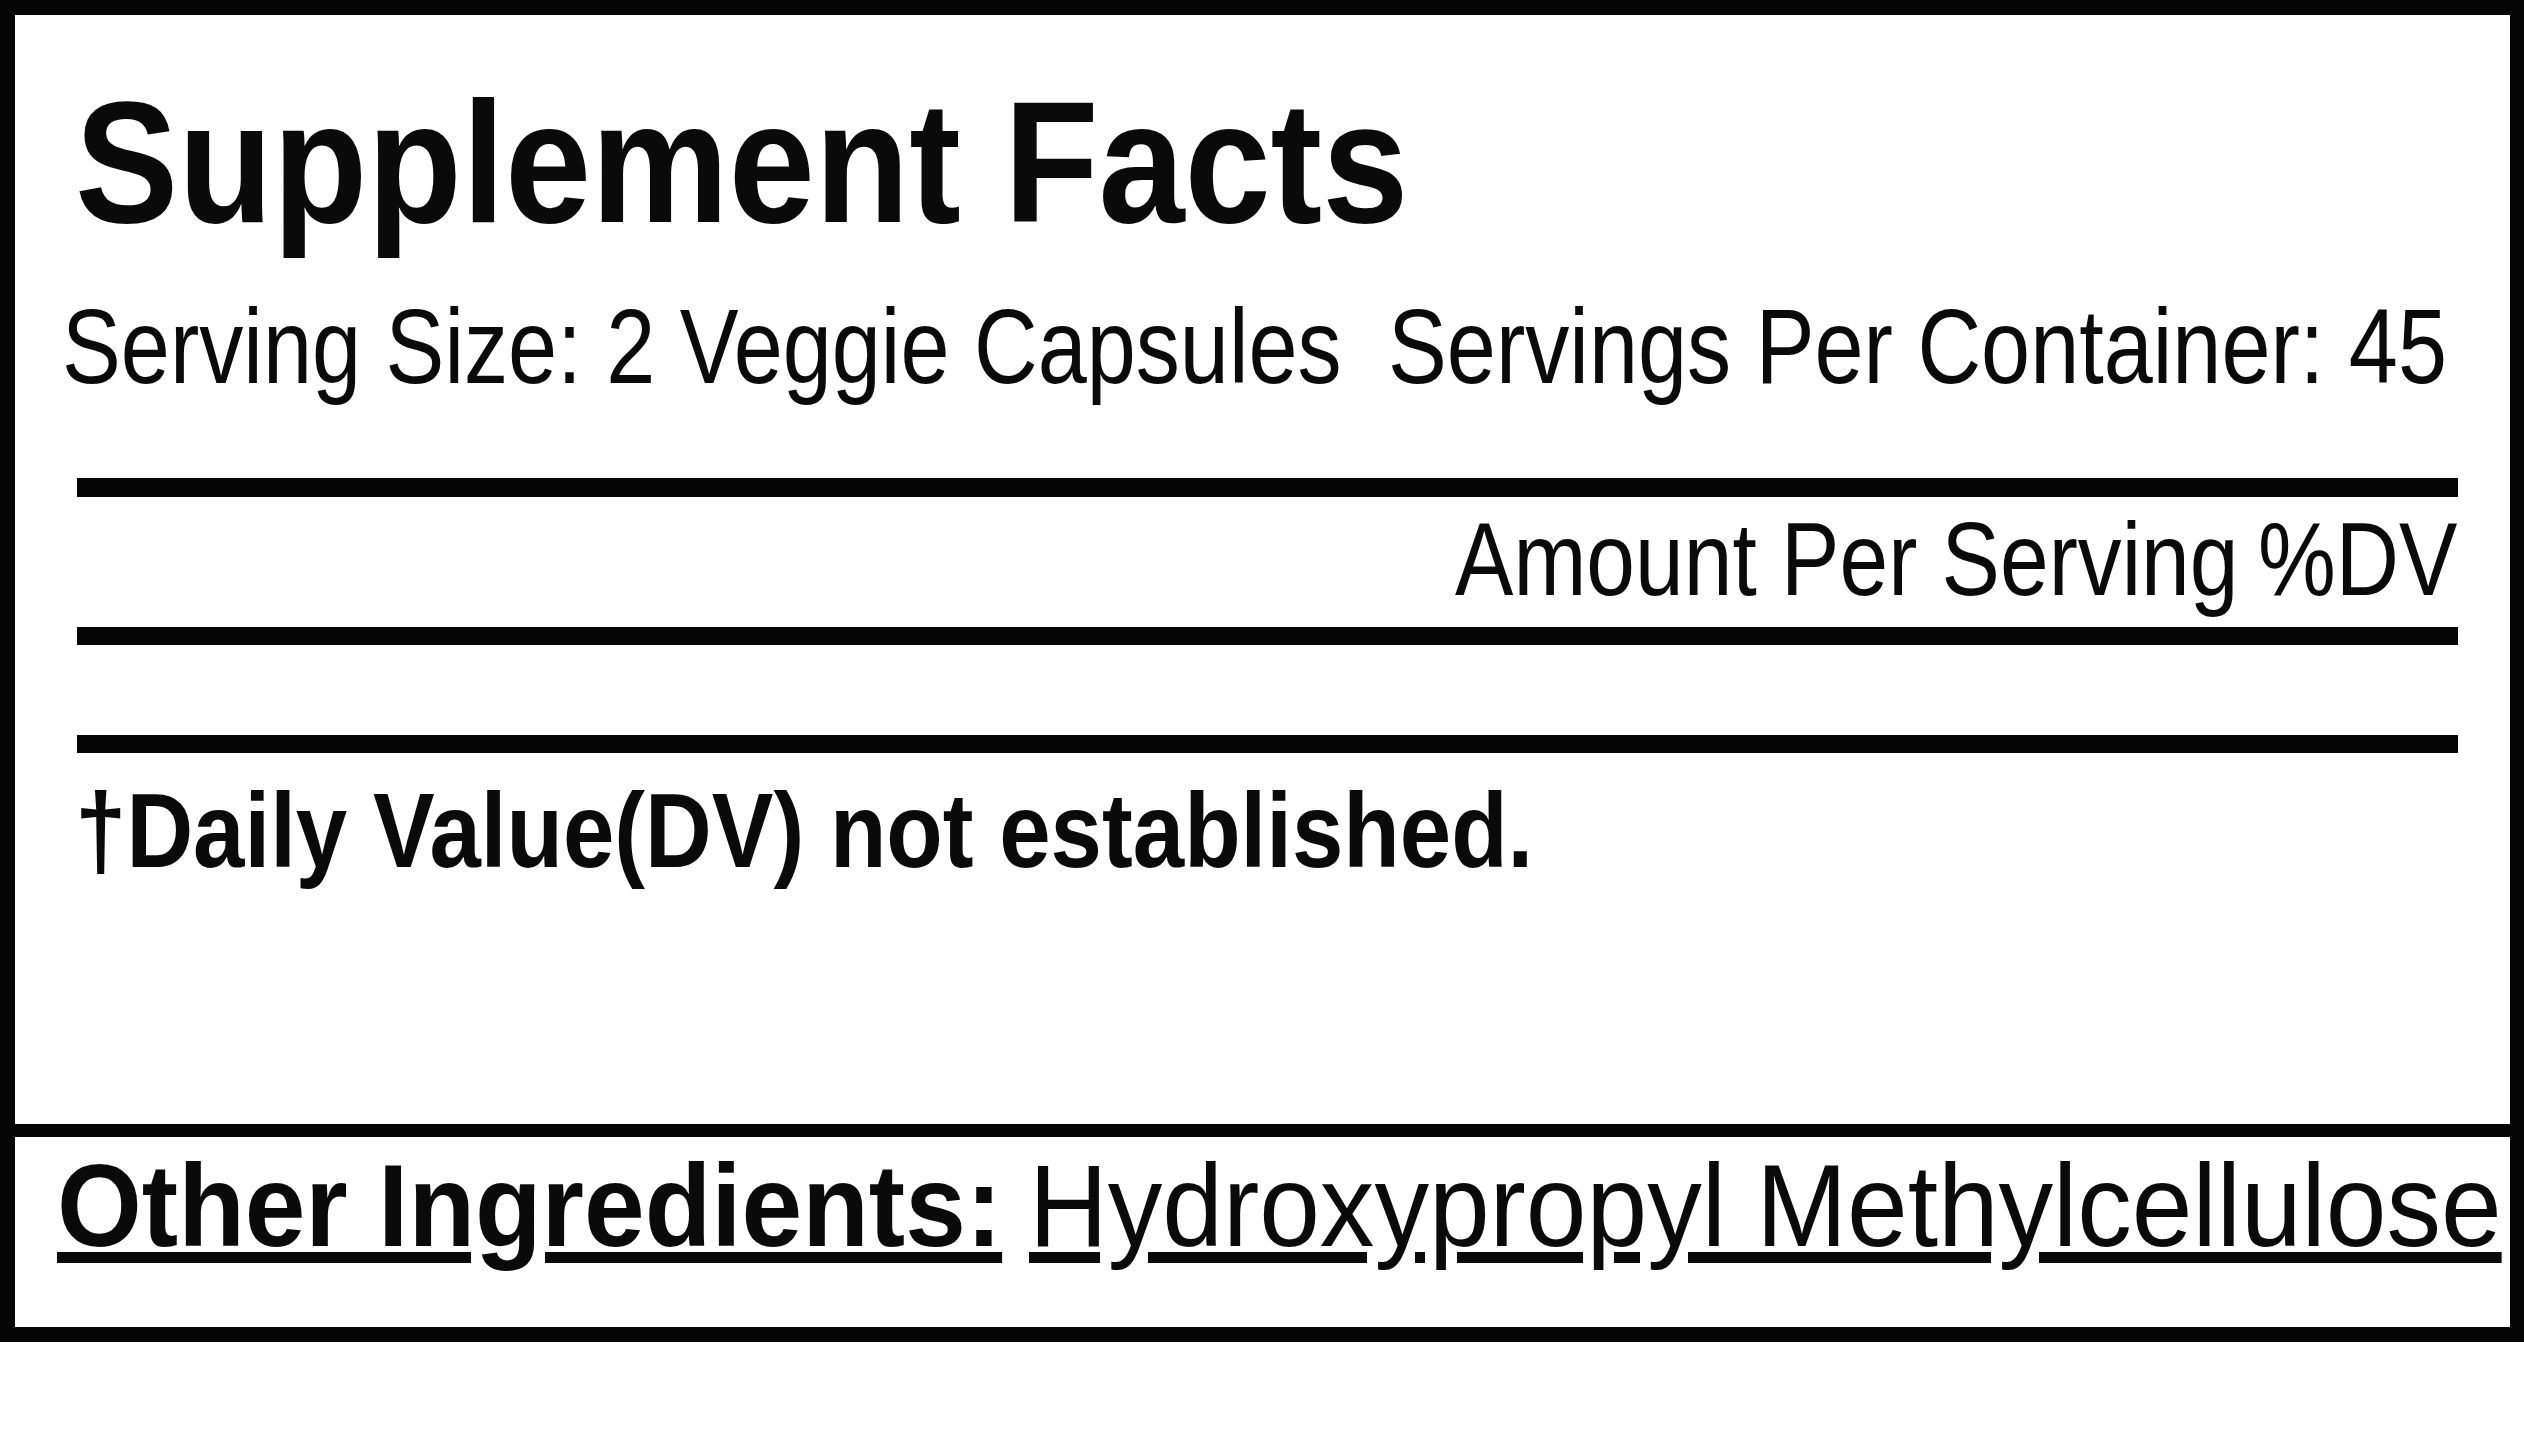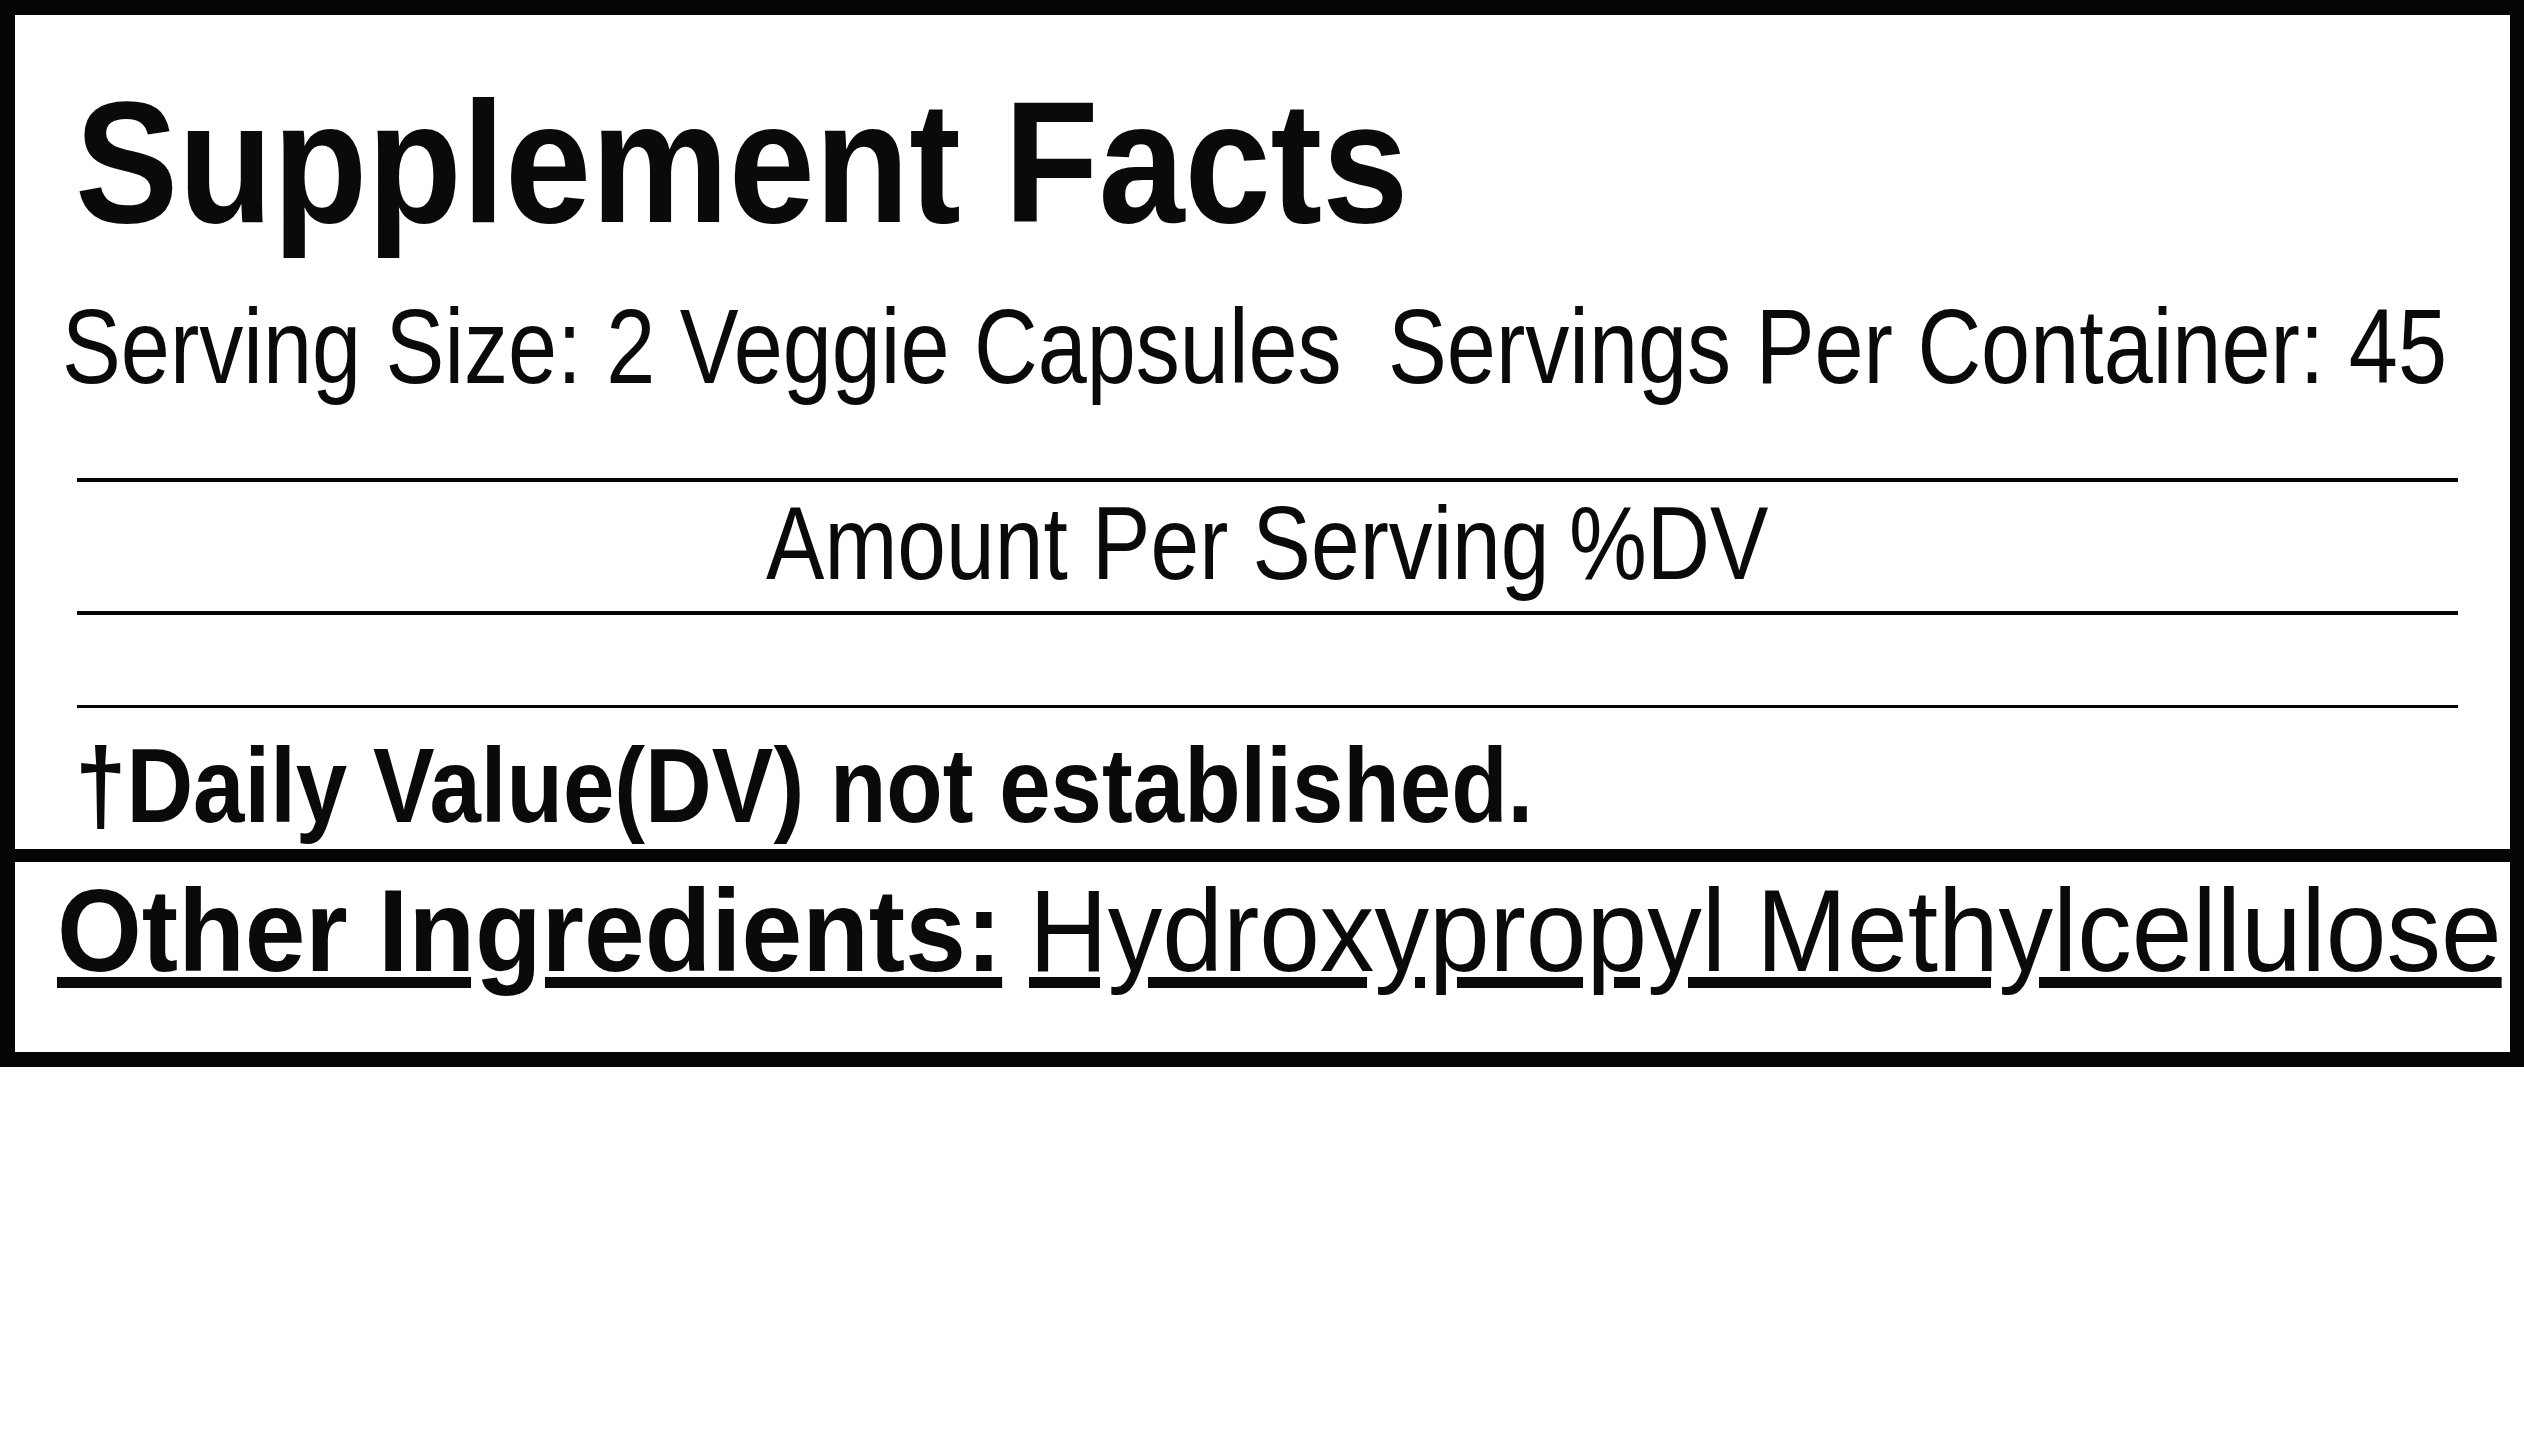--- a/index.html
+++ b/index.html
@@ -3,21 +3,21 @@
 <meta charset="utf-8">
 <style>
   html, body {
     margin: 0;
     padding: 0;
     background: #ffffff;
   }
   .label {
     position: relative;
     width: 2525px;
-    height: 1067px;
+    height: 1342px;
     box-sizing: border-box;
     border: 15.4px solid #050505;
     background: #ffffff;
     color: #0a0a0a;
     font-family: "Liberation Sans", "DejaVu Sans", sans-serif;
     display: flex;
     flex-direction: column;
     overflow: hidden;
   }
   .main {
@@ -48,21 +48,21 @@
   }
   .rule-1 { height: 19px; margin: 68px 52px 0 62px; }
   .rule-2 { height: 18px; margin: 11px 52px 0 62px; }
   .rule-3 { height: 18px; margin: 90px 52px 0 62px; }
   .header-row {
     margin: 5.4px 52px 0 62px;
     font-size: 103px;
     line-height: 1.1;
     white-space: nowrap;
     display: flex;
-    justify-content: center;
+    justify-content: flex-end;
     align-items: baseline;
     column-gap: 63px;
     gap: 12px;
   }
   .dv-col {
     width: 208px;
     text-align: right;
   }
   .ing-line1 {
     margin: 12.7px 52px 0 47px;

